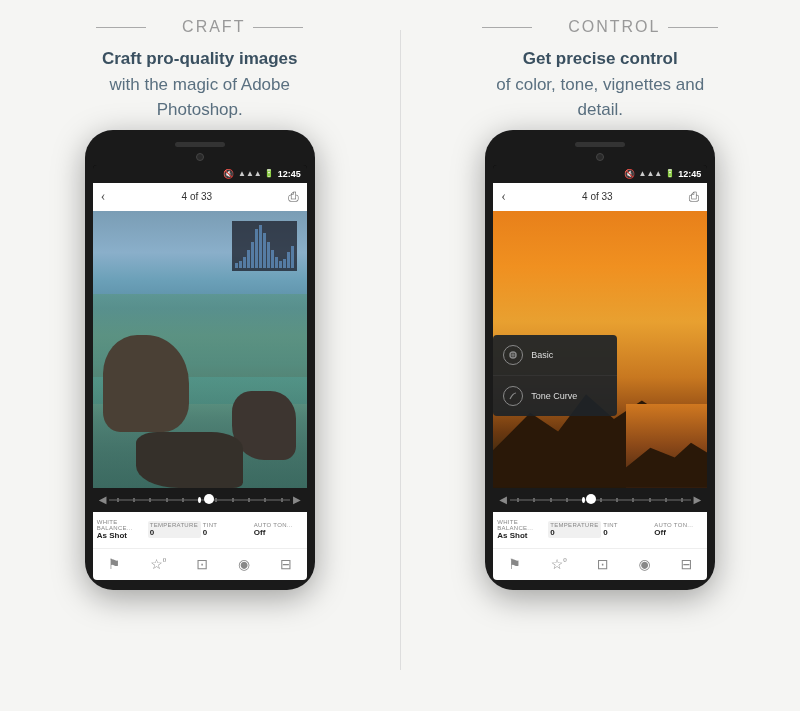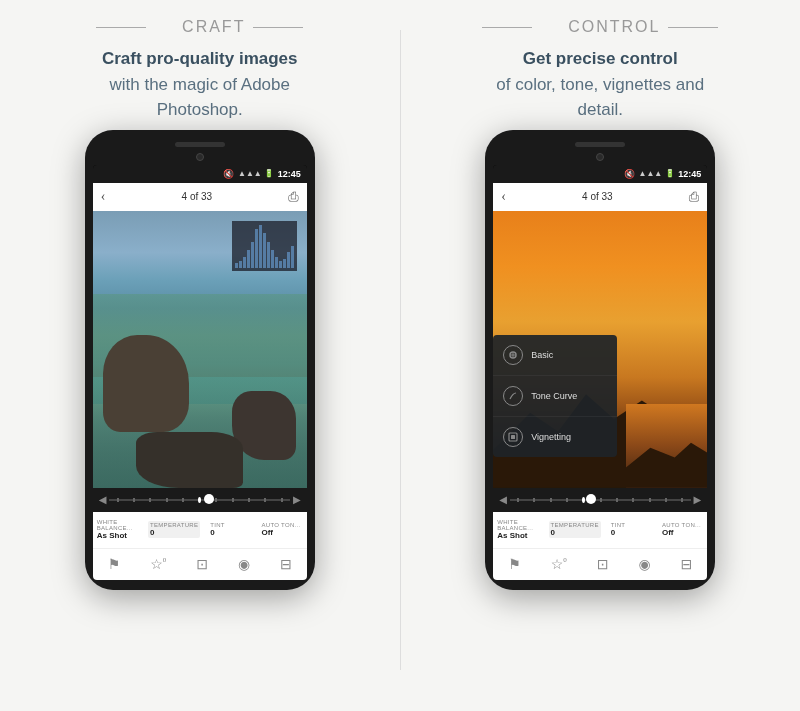--- a/index.html
+++ b/index.html
@@ -298,21 +298,21 @@
     }
 
     
     .info-bar {
       background: #fff;
       height: 36px;
       display: flex;
       align-items: center;
       padding: 0 4px;
       flex-shrink: 0;
-      gap: 10px;
+      gap: 2px;
     }
     .info-col {
       flex: 1;
       display: flex;
       flex-direction: column;
       align-items: flex-start;
     }
     .info-col.active {
       background: #f0f0f0;
       border-radius: 2px;
@@ -572,29 +572,20 @@
               <span class="menu-item-label">Basic</span>
             </div>
             <div class="menu-item">
               <div class="menu-icon-circle">
                 <svg width="10" height="10" viewBox="0 0 10 10">
                   <path d="M2 8 Q5 2 8 2" stroke="#888" stroke-width="1.2" fill="none"></path>
                 </svg>
               </div>
               <span class="menu-item-label">Tone Curve</span>
             </div>
-            <div class="menu-item">
-              <div class="menu-icon-circle">
-                <svg width="10" height="10" viewBox="0 0 10 10">
-                  <rect x="1" y="1" width="8" height="8" rx="1" fill="none" stroke="#888" stroke-width="1.2"></rect>
-                  <rect x="3" y="3" width="4" height="4" fill="#888" rx="0.5"></rect>
-                </svg>
-              </div>
-              <span class="menu-item-label">Vignetting</span>
-            </div>
           </div>
 
           <div class="photo-sunset-bottom"></div>
         </div>
 
         <div class="slider-bar">
           <span class="slider-arrow">◀</span>
           <div class="slider-track">
             <div class="slider-dots">
               <div class="s-dot"></div>

